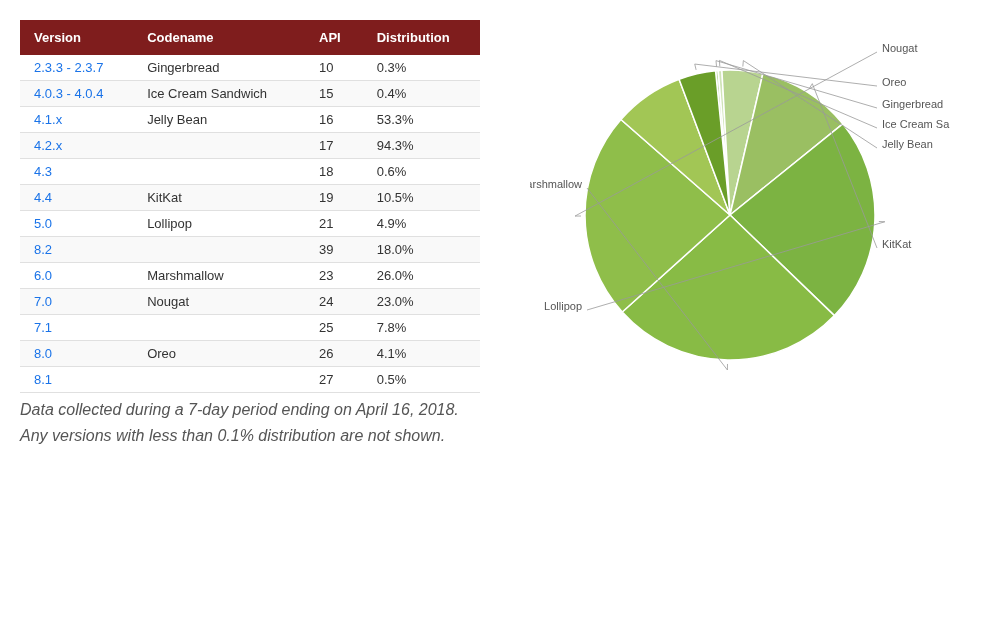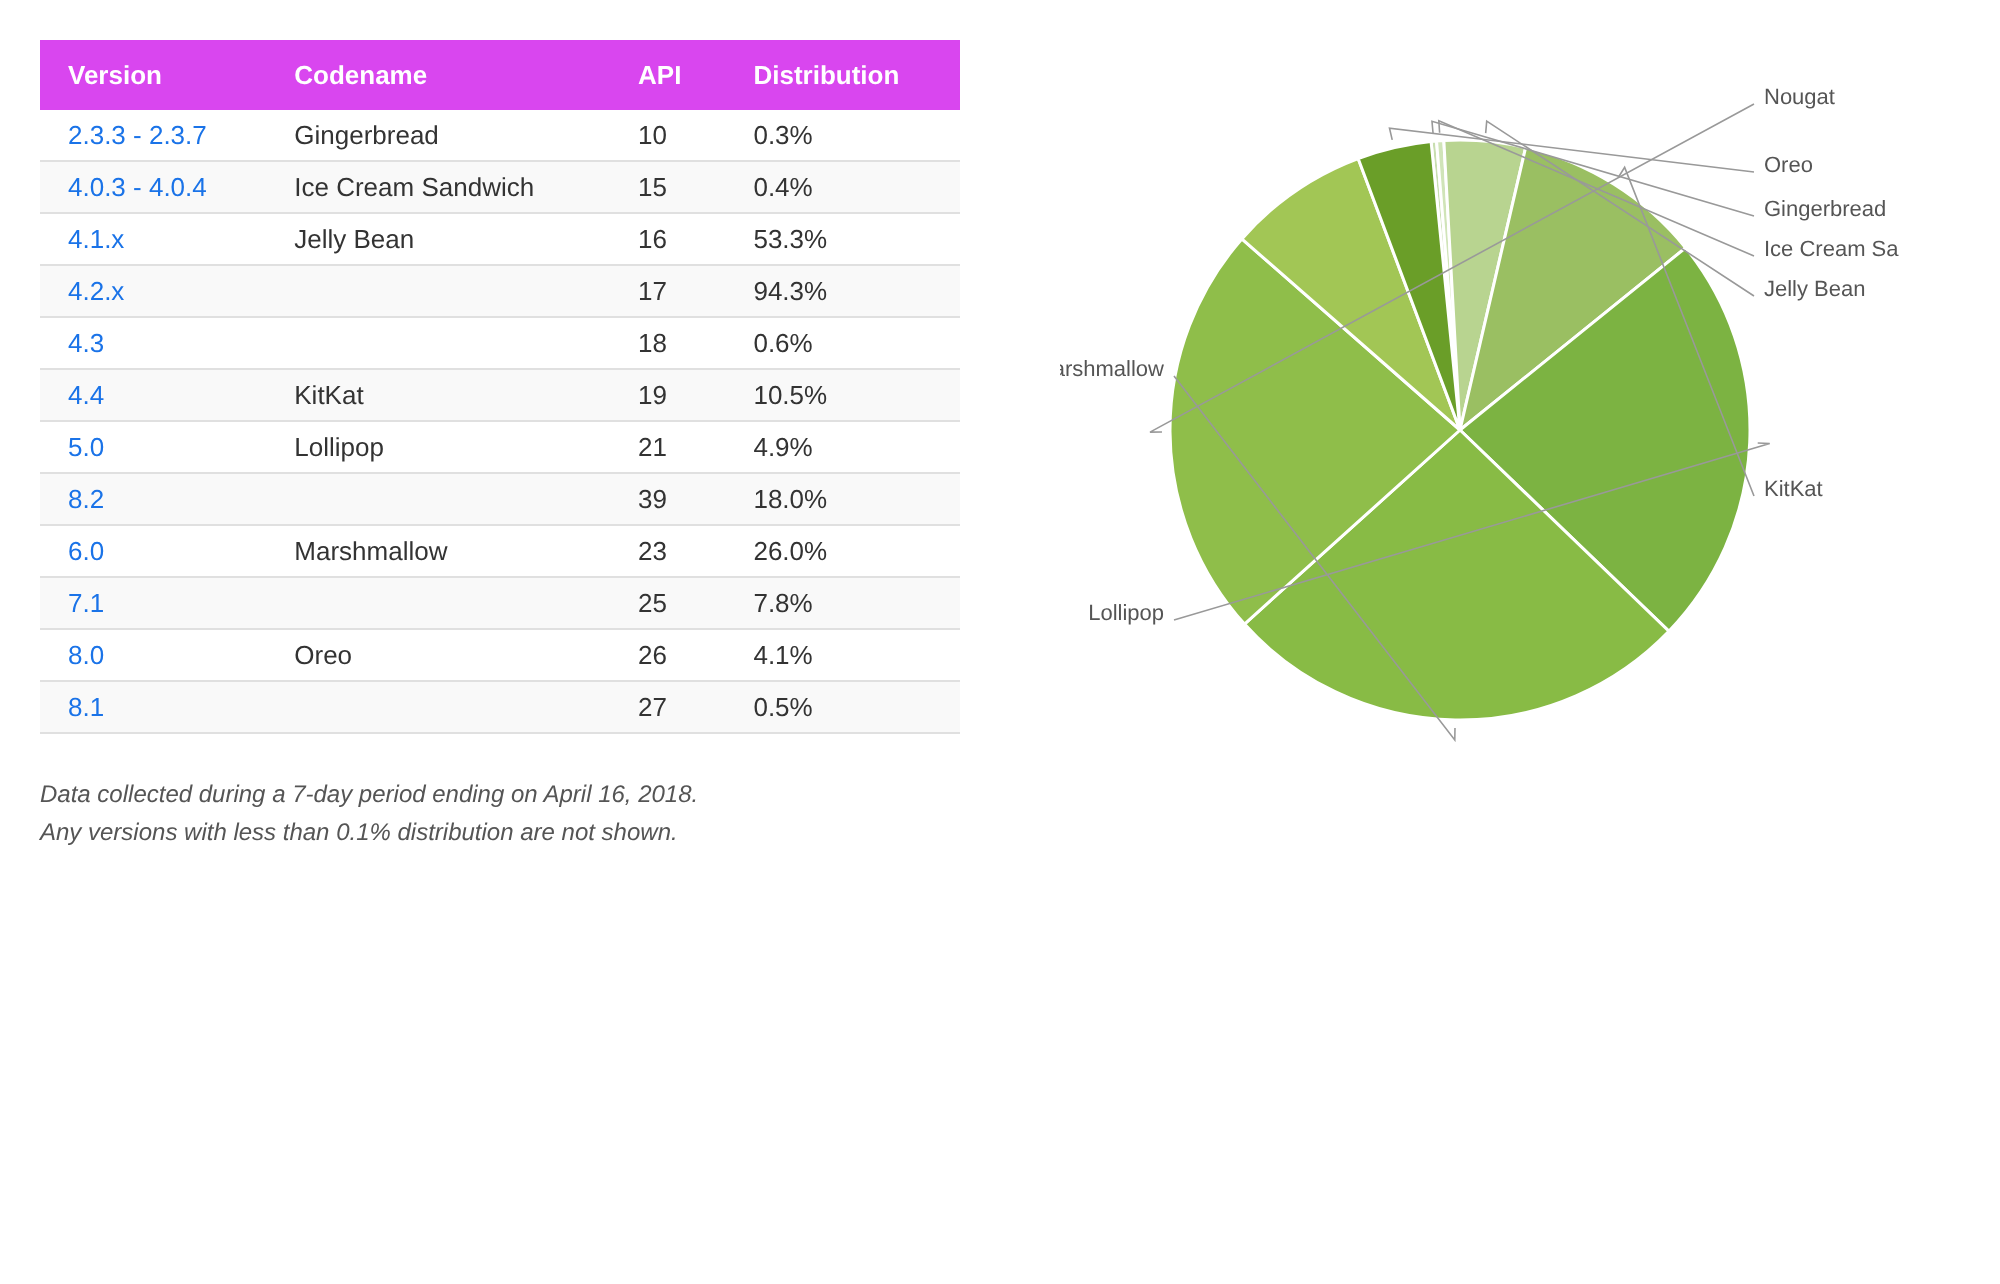--- a/index.html
+++ b/index.html
@@ -19,21 +19,21 @@
     }
     .table-section {
       flex: 0 0 auto;
       min-width: 460px;
     }
     table {
       border-collapse: collapse;
       width: 460px;
     }
     thead tr {
-      background: #d946ef;
+      background: #7f1d1d;
       color: #fff;
     }
     thead th {
       padding: 10px 14px;
       text-align: left;
       font-weight: bold;
       font-size: 13px;
     }
     tbody tr {
       border-bottom: 1px solid #e0e0e0;
@@ -47,22 +47,22 @@
     tbody td {
       padding: 5px 14px;
       font-size: 13px;
       vertical-align: top;
     }
     .version-link {
       color: #1a73e8;
       text-decoration: none;
     }
     .footnote {
-      margin-top: 21px;
-      font-size: 12px;
+      margin-top: 4px;
+      font-size: 16px;
       color: #555;
       font-style: italic;
       line-height: 1.6;
     }
     .chart-section {
       flex: 1;
       display: flex;
       justify-content: center;
       align-items: flex-start;
       padding-top: 10px;
@@ -139,20 +139,26 @@
             <td><a class="version-link" href="#">8.2</a></td>
             <td></td>
             <td>39</td>
             <td>18.0%</td>
           </tr>
           <tr>
             <td><a class="version-link" href="#">6.0</a></td>
             <td>Marshmallow</td>
             <td>23</td>
             <td>26.0%</td>
+          </tr>
+          <tr>
+            <td><a class="version-link" href="#">7.0</a></td>
+            <td>Nougat</td>
+            <td>24</td>
+            <td>23.0%</td>
           </tr>
           <tr>
             <td><a class="version-link" href="#">7.1</a></td>
             <td></td>
             <td>25</td>
             <td>7.8%</td>
           </tr>
           <tr>
             <td><a class="version-link" href="#">8.0</a></td>
             <td>Oreo</td>

